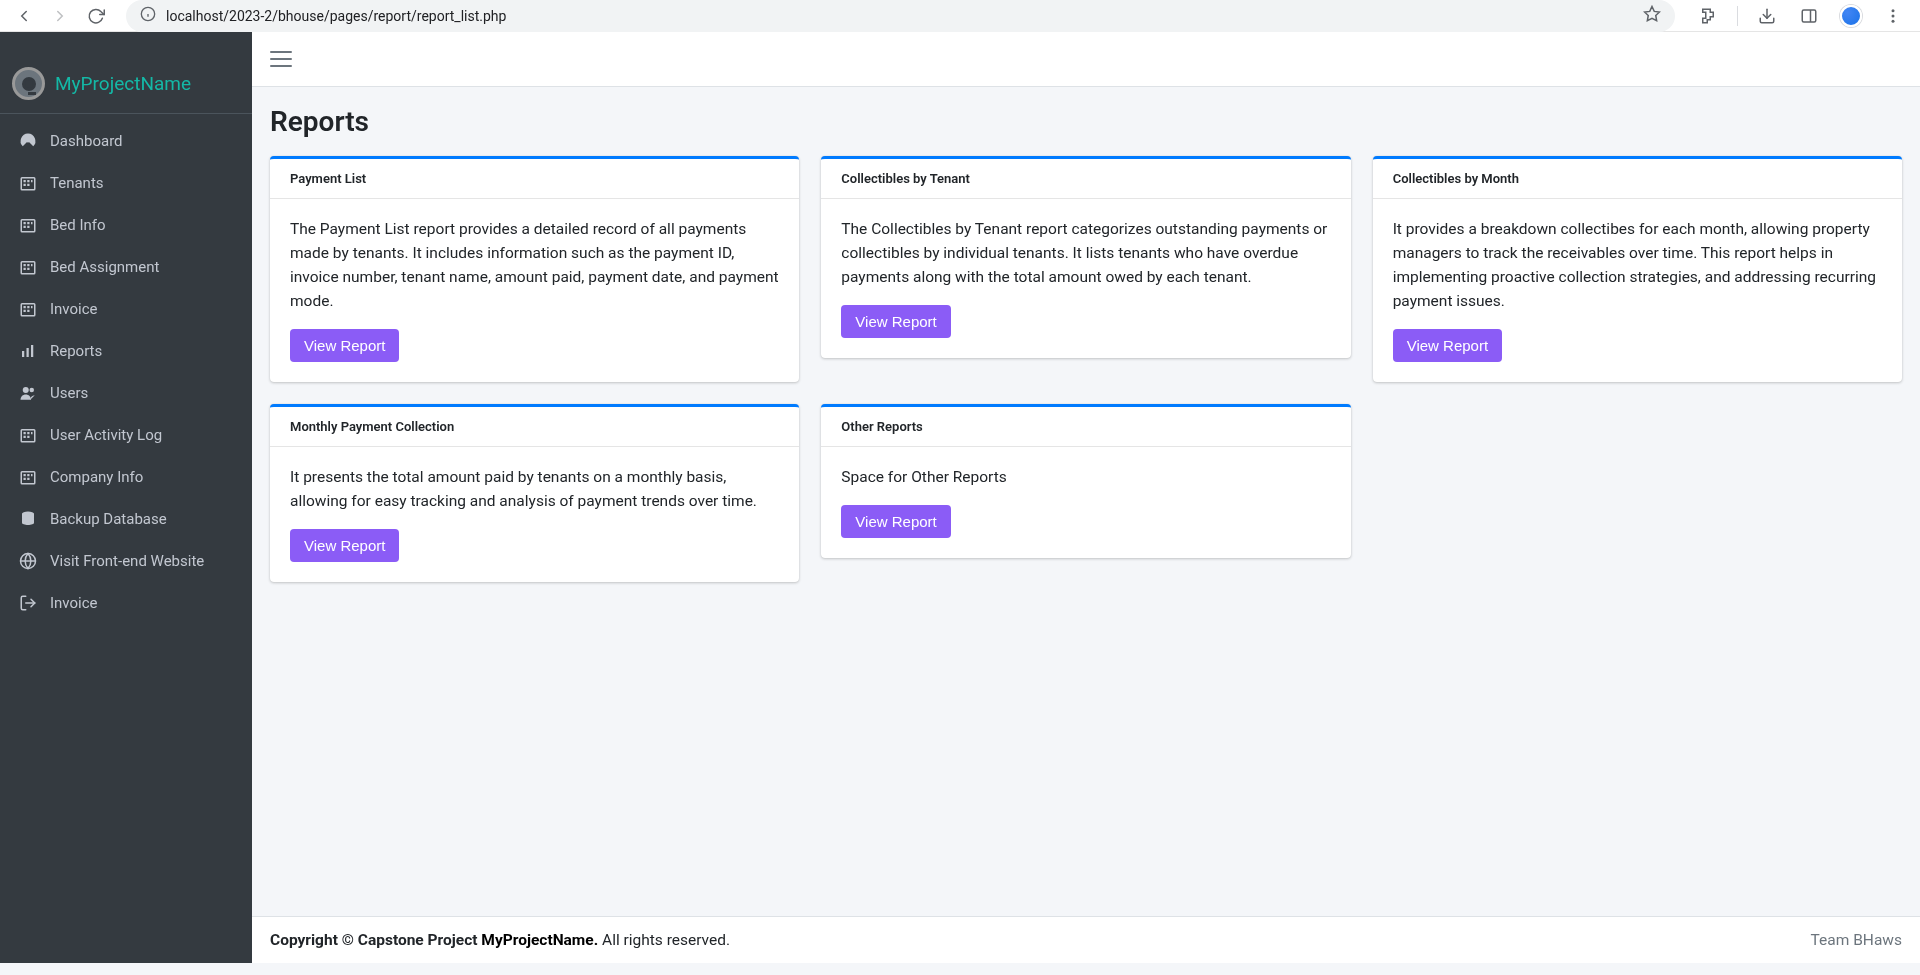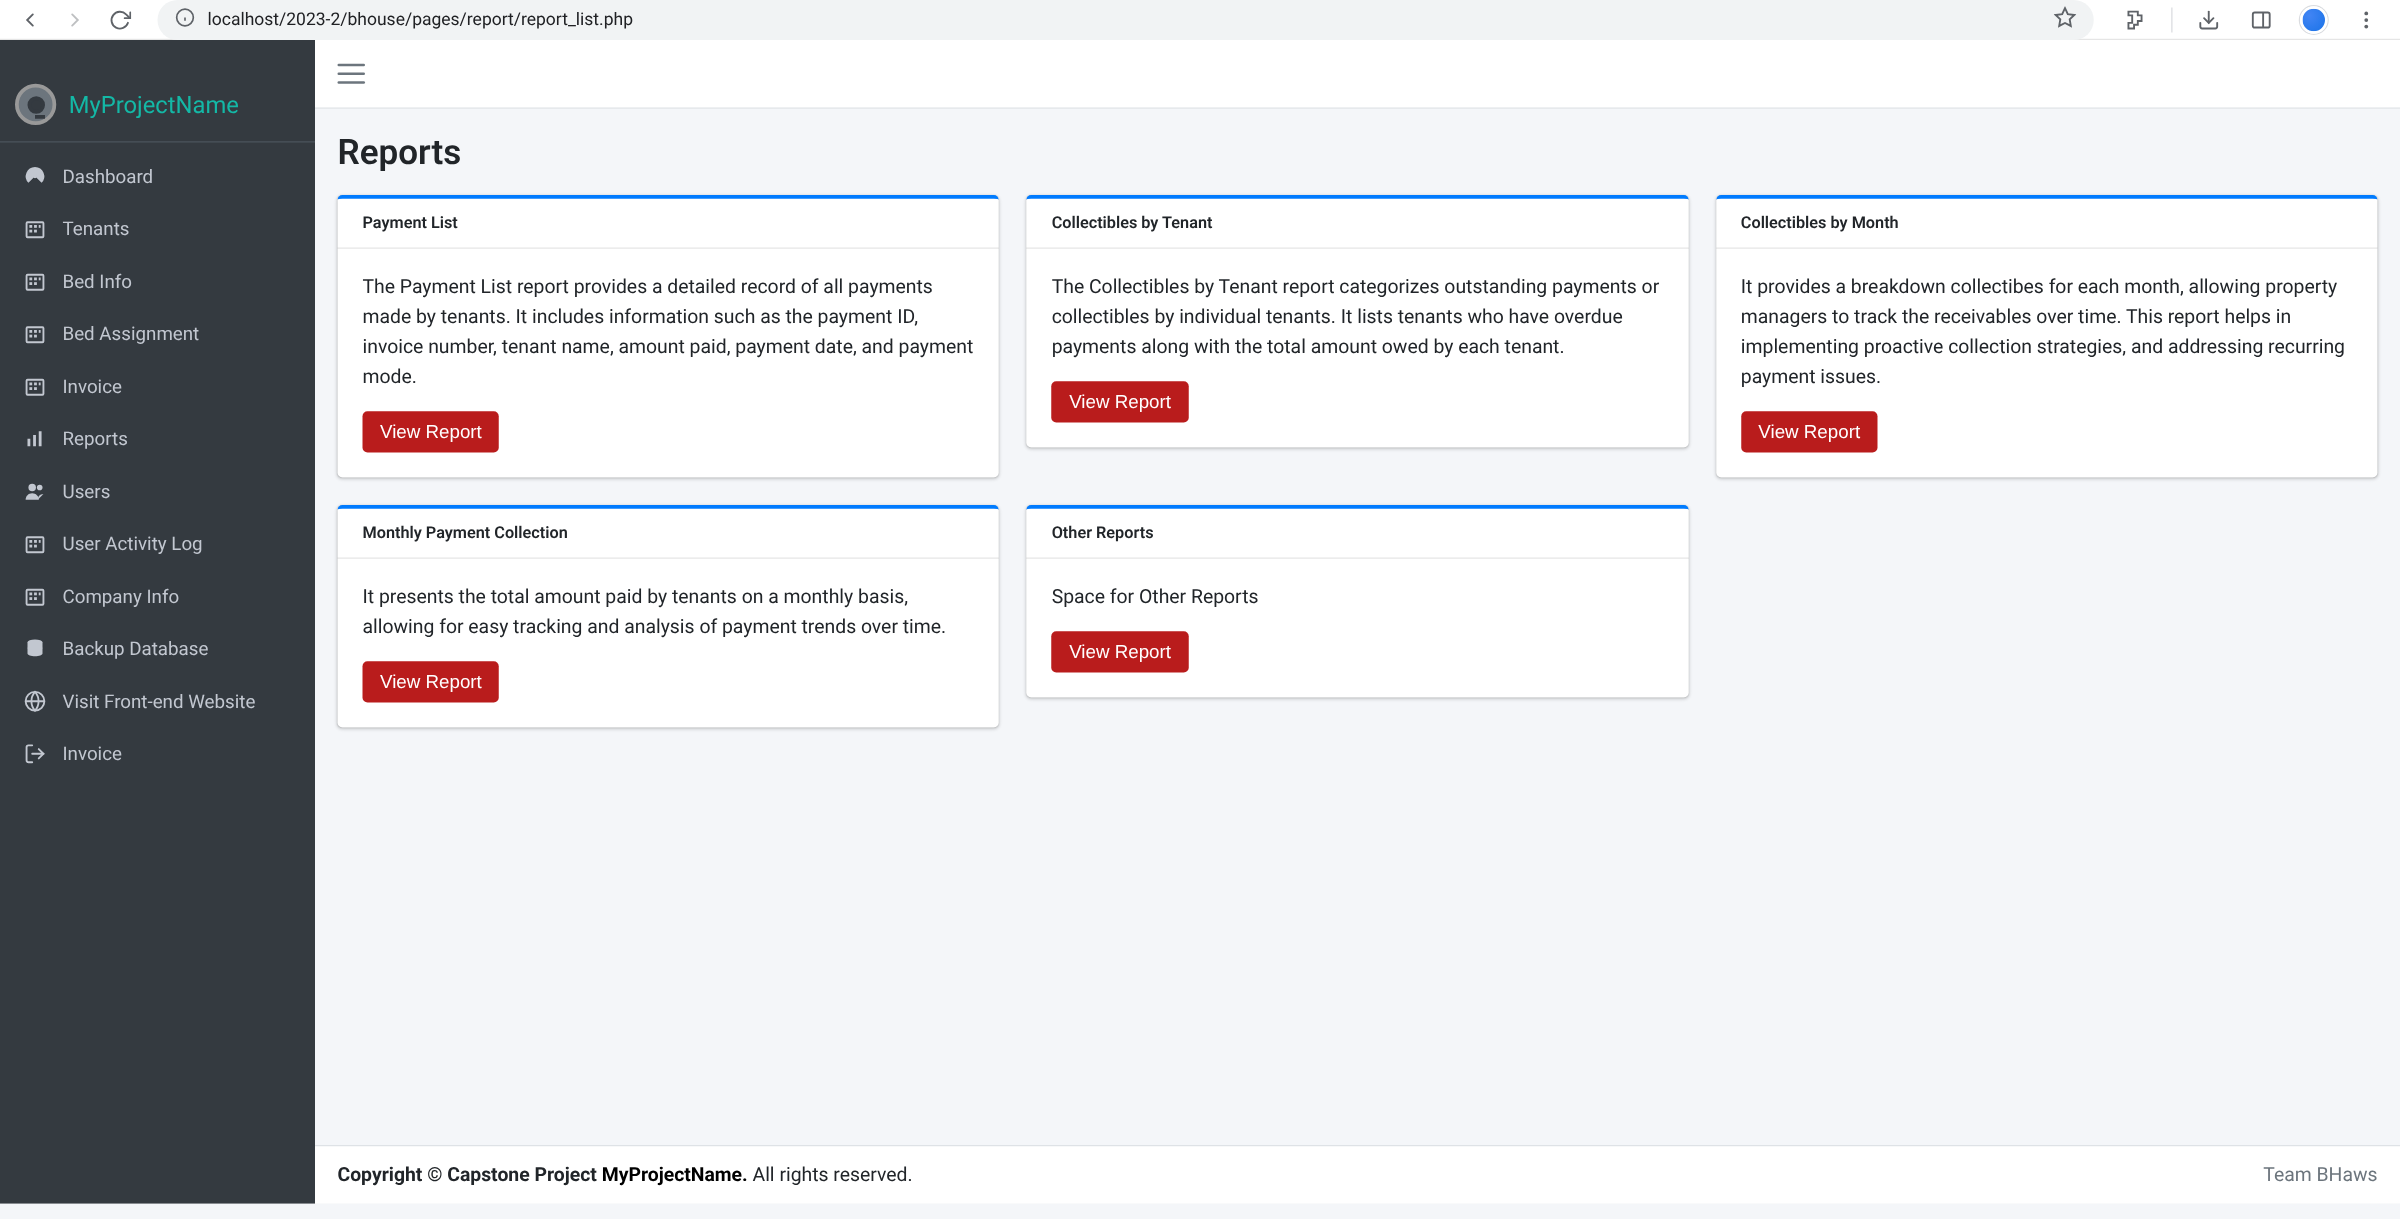--- a/index.html
+++ b/index.html
@@ -97,21 +97,21 @@
   border-top: 3px solid #007bff;
   border-radius: 4px;
   box-shadow: 0 0 1px rgba(0,0,0,.125), 0 1px 3px rgba(0,0,0,.2);
 }
 .card-header { padding: 12px 20px; border-bottom: 1px solid rgba(0,0,0,.1); }
 .card-title { font-size: 13px; font-weight: 600; color: #212529; }
 .card-body { padding: 18px 20px 20px 20px; font-size: 15.5px; color: #212529; line-height: 1.55; }
 .card-desc { margin-bottom: 16px; }
 .btn-primary {
   display: inline-block;
-  background: #b91c1c;
+  background: #8b5cf6;
   color: #fff;
   border: none;
   padding: 8px 14px;
   border-radius: 4px;
   font-size: 15px;
   cursor: pointer;
 }
 
 .footer {
   background: #fff;

